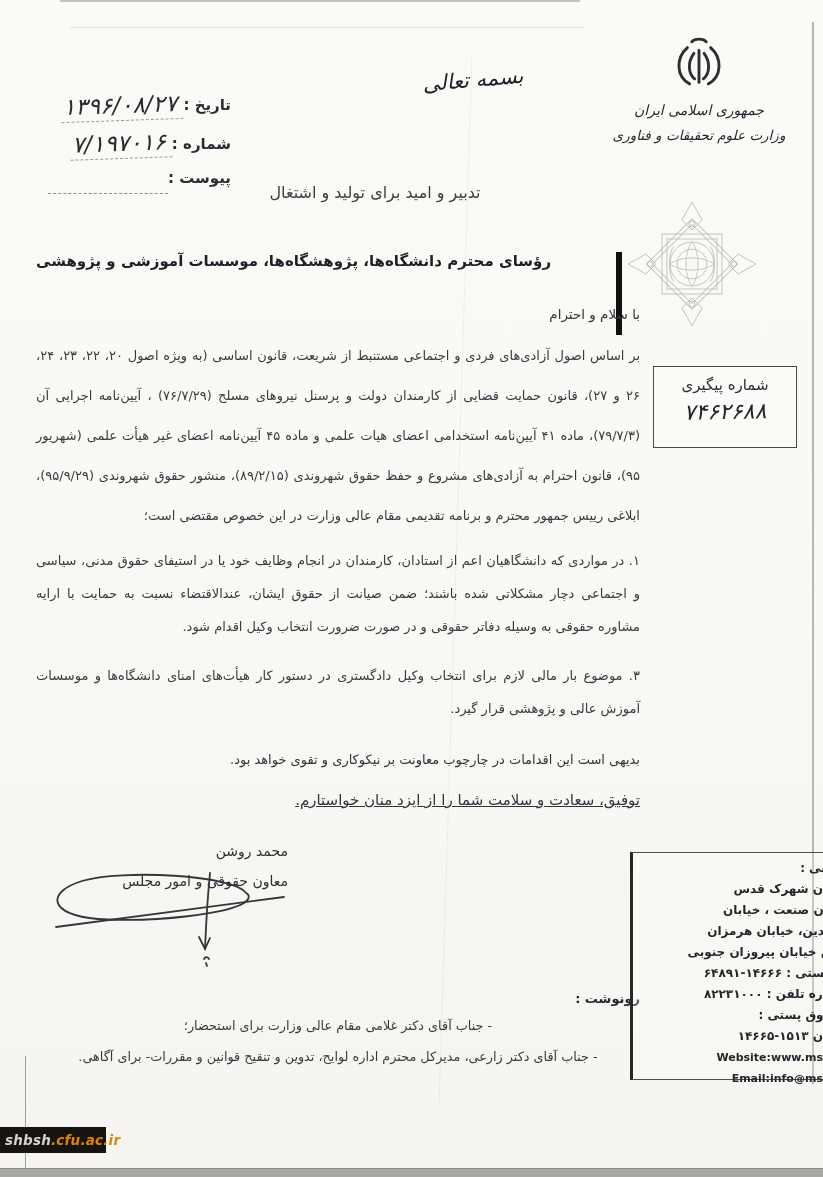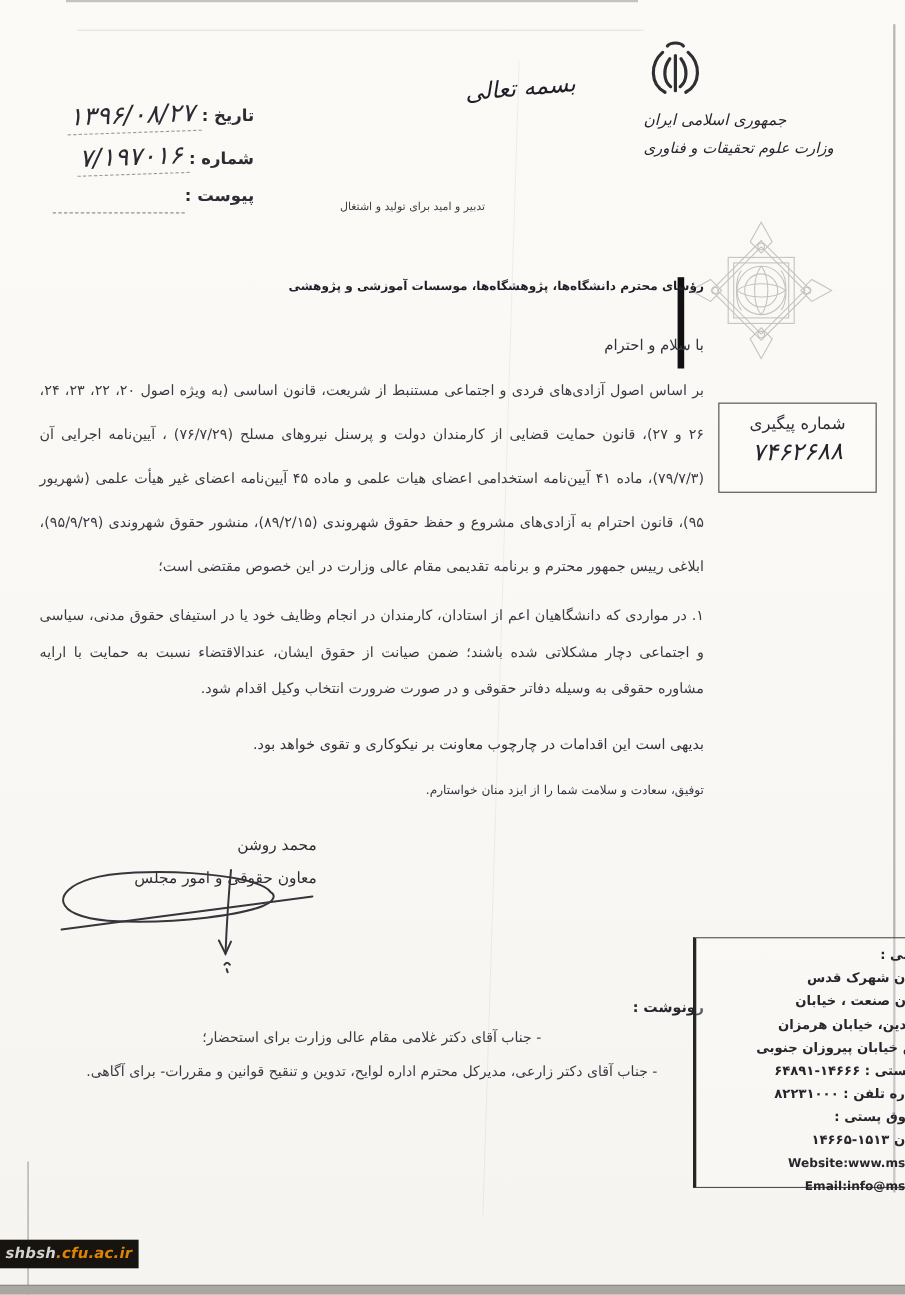--- a/index.html
+++ b/index.html
@@ -9,68 +9,68 @@
     font-family:"DejaVu Sans",sans-serif;color:#34333c;direction:rtl;
   }
   
   .top-smudge{position:absolute;left:60px;top:0;width:520px;height:2px;background:#97968f;opacity:.55;}
   .top-line{position:absolute;left:70px;top:27px;width:515px;height:1px;background:#3a3a3a;opacity:.13;}
   .right-line{position:absolute;left:812px;top:22px;width:2px;height:1062px;background:rgba(70,70,70,.38);}
   .left-line{position:absolute;left:25px;top:1056px;width:1px;height:121px;background:rgba(50,50,50,.45);}
   .fold-line{position:absolute;left:455px;top:55px;width:1px;height:1050px;background:rgba(0,0,0,.05);transform:rotate(1.8deg);}
   .bottom-strip{position:absolute;left:0;top:1168px;width:823px;height:9px;background:#a8a7a2;border-top:1px solid #8b8a85;}
   
-  .letterhead{position:absolute;left:585px;top:36px;width:228px;text-align:left;}
+  .letterhead{position:absolute;left:585px;top:36px;width:228px;text-align:center;}
   .emblem{display:inline-block;}
   .lh-country{font-size:14px;font-style:italic;font-weight:500;color:#26262e;margin-top:4px;}
   .lh-ministry{font-size:13.5px;font-style:italic;font-weight:500;color:#26262e;margin-top:9px;}
   .bismillah{position:absolute;left:398px;top:68px;width:150px;text-align:center;
     font-size:21px;font-style:italic;color:#1e1e27;transform:rotate(-5deg);}
   
   .meta{position:absolute;left:26px;top:92px;width:205px;}
   .meta-row{display:flex;align-items:flex-end;margin-bottom:9px;}
   .meta-label{font-size:15px;font-weight:bold;color:#2c2c34;padding-bottom:7px;white-space:nowrap;}
   .meta-value{font-size:23px;font-style:italic;color:#2a2a32;transform:rotate(-2deg);
     border-bottom:1px dashed rgba(40,40,40,.45);padding:0 6px 2px 2px;line-height:1.15;white-space:nowrap;}
   .attach-line{width:120px;height:15px;border-bottom:1px dashed rgba(40,40,40,.5);margin-left:4px;}
   
-  .slogan{position:absolute;left:208px;top:183px;width:334px;text-align:center;font-size:10px;color:#3c3c44;}
+  .slogan{position:absolute;left:208px;top:183px;width:334px;text-align:center;font-size:16px;color:#3c3c44;}
   .seal{position:absolute;left:622px;top:200px;opacity:.62;}
   .seal-bar{position:absolute;left:616px;top:252px;width:6px;height:83px;background:#101010;}
   .tracking-box{position:absolute;left:653px;top:366px;width:142px;height:80px;border:1px solid #4a4a4a;
     text-align:center;background:rgba(255,255,255,.35);}
   .tracking-label{font-size:15px;color:#2d2d36;margin-top:9px;}
   .tracking-number{font-size:22px;font-style:italic;color:#25252e;margin-top:5px;transform:rotate(-1deg);}
   
   .main{position:absolute;left:36px;top:250px;width:604px;}
-  .recipient{font-size:11px;font-weight:bold;color:#1f1f28;text-align:right;line-height:22px;}
+  .recipient{font-size:15px;font-weight:bold;color:#1f1f28;text-align:left;line-height:22px;}
   .salutation{font-size:13.5px;margin-top:32px;text-align:right;line-height:20px;}
   .intro{font-size:13px;margin-top:12px;text-align:justify;line-height:40px;color:#3b3a42;}
   .item{font-size:13px;text-align:justify;line-height:33px;color:#3b3a42;}
   .item1{margin-top:8px;} .item2{margin-top:16px;} .item3{margin-top:16px;}
   .note{font-size:13px;margin-top:18px;text-align:right;line-height:33px;}
-  .closing{font-size:11px;margin-top:8px;text-align:right;line-height:33px;}
+  .closing{font-size:15px;margin-top:8px;text-align:right;line-height:33px;text-decoration:underline;}
   
   .signature-block{position:relative;width:240px;margin:26px auto 0 12px;height:128px;}
   .sig-name{font-size:14px;color:#2c2c34;text-align:right;padding-left:20px;}
   .sig-title{font-size:14px;color:#2c2c34;text-align:right;margin-top:14px;white-space:nowrap;}
   .sig-scribble{position:absolute;left:-10px;top:24px;pointer-events:none;}
   
   .cc{margin-top:2px;}
   .cc-label{font-weight:bold;font-size:13px;text-align:right;margin-left:36px;margin-top:20px;color:#26262e;text-align:right;}
   .cc-label-inner{display:block;margin-right:0;margin-left:38px;text-align:right;}
   .cc-item{text-align:center;font-size:12.8px;margin-top:9px;line-height:1.7;color:#3b3a42;}
   
   .contact-box{position:absolute;left:630px;top:852px;width:228px;height:228px;box-sizing:border-box;
     border:1px solid #4e4e4e;border-left:3px solid #262626;padding:5px 10px 4px 6px;
     text-align:right;font-size:12px;font-weight:bold;color:#26262c;line-height:21px;background:rgba(255,255,255,.25);}
   .contact-line{white-space:nowrap;}
   .latin{font-size:11px;direction:ltr;}
   
-  .watermark{position:absolute;left:0;top:1127px;width:126px;height:26px;background:#17130e;
+  .watermark{position:absolute;left:0;top:1127px;width:106px;height:26px;background:#17130e;
     display:flex;align-items:center;direction:ltr;padding-left:5px;box-sizing:border-box;
     font-size:13.5px;font-weight:bold;font-style:italic;letter-spacing:.2px;}
   .wm-prefix{color:#d3d3d0;} .wm-suffix{color:#dd8503;}
 </style>
 </head>
 <body>
 
 <div class="page" lang="fa">
 
   <div class="top-smudge"></div>
@@ -144,20 +144,21 @@
   <div class="tracking-box">
     <div class="tracking-label">شماره پیگیری</div>
     <div class="tracking-number">۷۴۶۲۶۸۸</div>
   </div>
 
   <div class="main">
     <div class="recipient">رؤسای محترم دانشگاه‌ها، پژوهشگاه‌ها، موسسات آموزشی و پژوهشی</div>
     <div class="salutation">با سلام و احترام</div>
     <div class="intro">بر اساس اصول آزادی‌های فردی و اجتماعی مستنبط از شریعت، قانون اساسی (به ویژه اصول ۲۰، ۲۲، ۲۳، ۲۴، ۲۶ و ۲۷)، قانون حمایت قضایی از کارمندان دولت و پرسنل نیروهای مسلح (۷۶/۷/۲۹) ، آیین‌نامه اجرایی آن (۷۹/۷/۳)، ماده ۴۱ آیین‌نامه استخدامی اعضای هیات علمی و ماده ۴۵ آیین‌نامه اعضای غیر هیأت علمی (شهریور ۹۵)، قانون احترام به آزادی‌های مشروع و حفظ حقوق شهروندی (۸۹/۲/۱۵)، منشور حقوق شهروندی (۹۵/۹/۲۹)، ابلاغی رییس جمهور محترم و برنامه تقدیمی مقام عالی وزارت در این خصوص مقتضی است؛</div>
     <div class="item item1">۱. در مواردی که دانشگاهیان اعم از استادان، کارمندان در انجام وظایف خود یا در استیفای حقوق مدنی، سیاسی و اجتماعی دچار مشکلاتی شده باشند؛ ضمن صیانت از حقوق ایشان، عندالاقتضاء نسبت به حمایت با ارایه مشاوره حقوقی به وسیله دفاتر حقوقی و در صورت ضرورت انتخاب وکیل اقدام شود.</div>
+    <div class="item item3">۳. موضوع بار مالی لازم برای انتخاب وکیل دادگستری در دستور کار هیأت‌های امنای دانشگاه‌ها و موسسات آموزش عالی و پژوهشی قرار گیرد.</div>
     <div class="note">بدیهی است این اقدامات در چارچوب معاونت بر نیکوکاری و تقوی خواهد بود.</div>
     <div class="closing">توفیق، سعادت و سلامت شما را از ایزد منان خواستارم.</div>
 
     <div class="signature-block">
       <div class="sig-name">محمد روشن</div>
       <div class="sig-title">معاون حقوقی و امور مجلس</div>
       <span class="sig-scribble">
         <svg width="252" height="100" viewBox="0 0 252 100">
           <g fill="none" stroke="#35353b" stroke-width="1.8" stroke-linecap="round">
             <path d="M208 26 C196 8 84 2 44 14 C8 25 10 48 60 52 C120 56 190 46 206 36 C212 32 212 28 208 26"></path>

